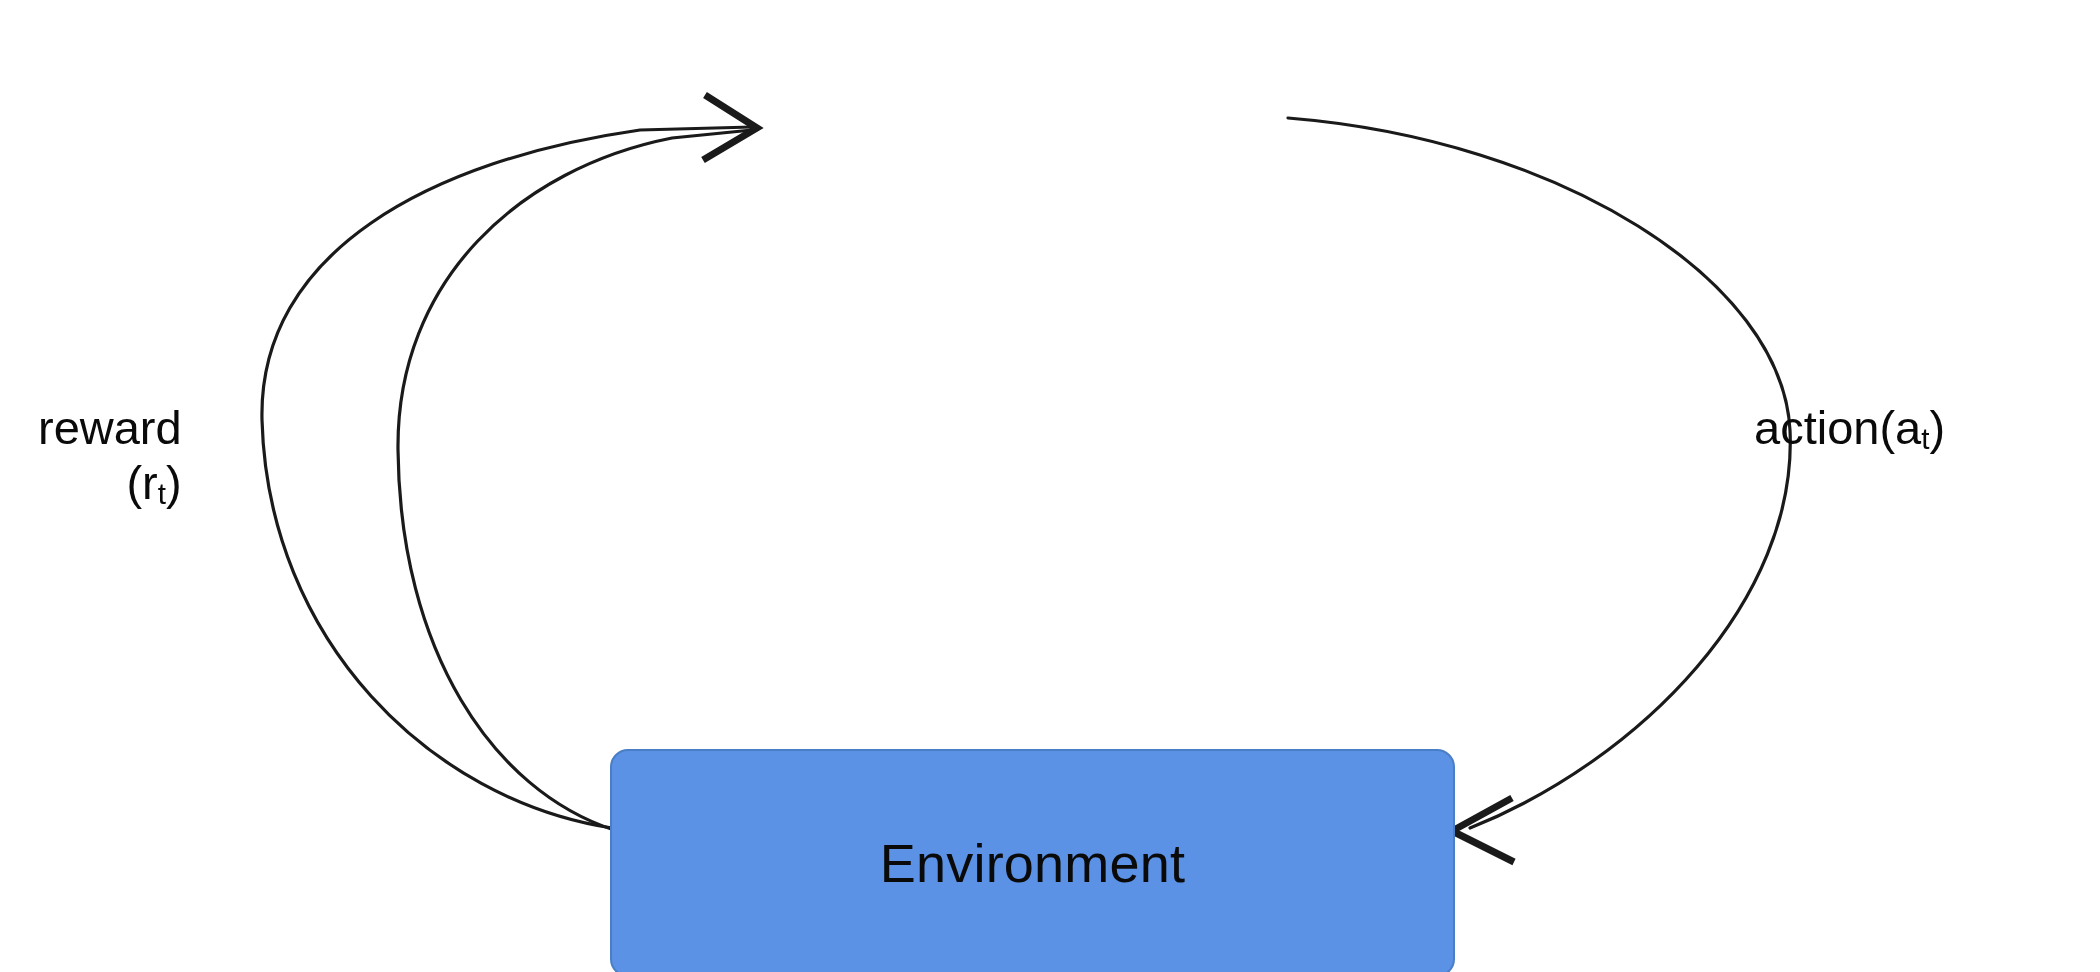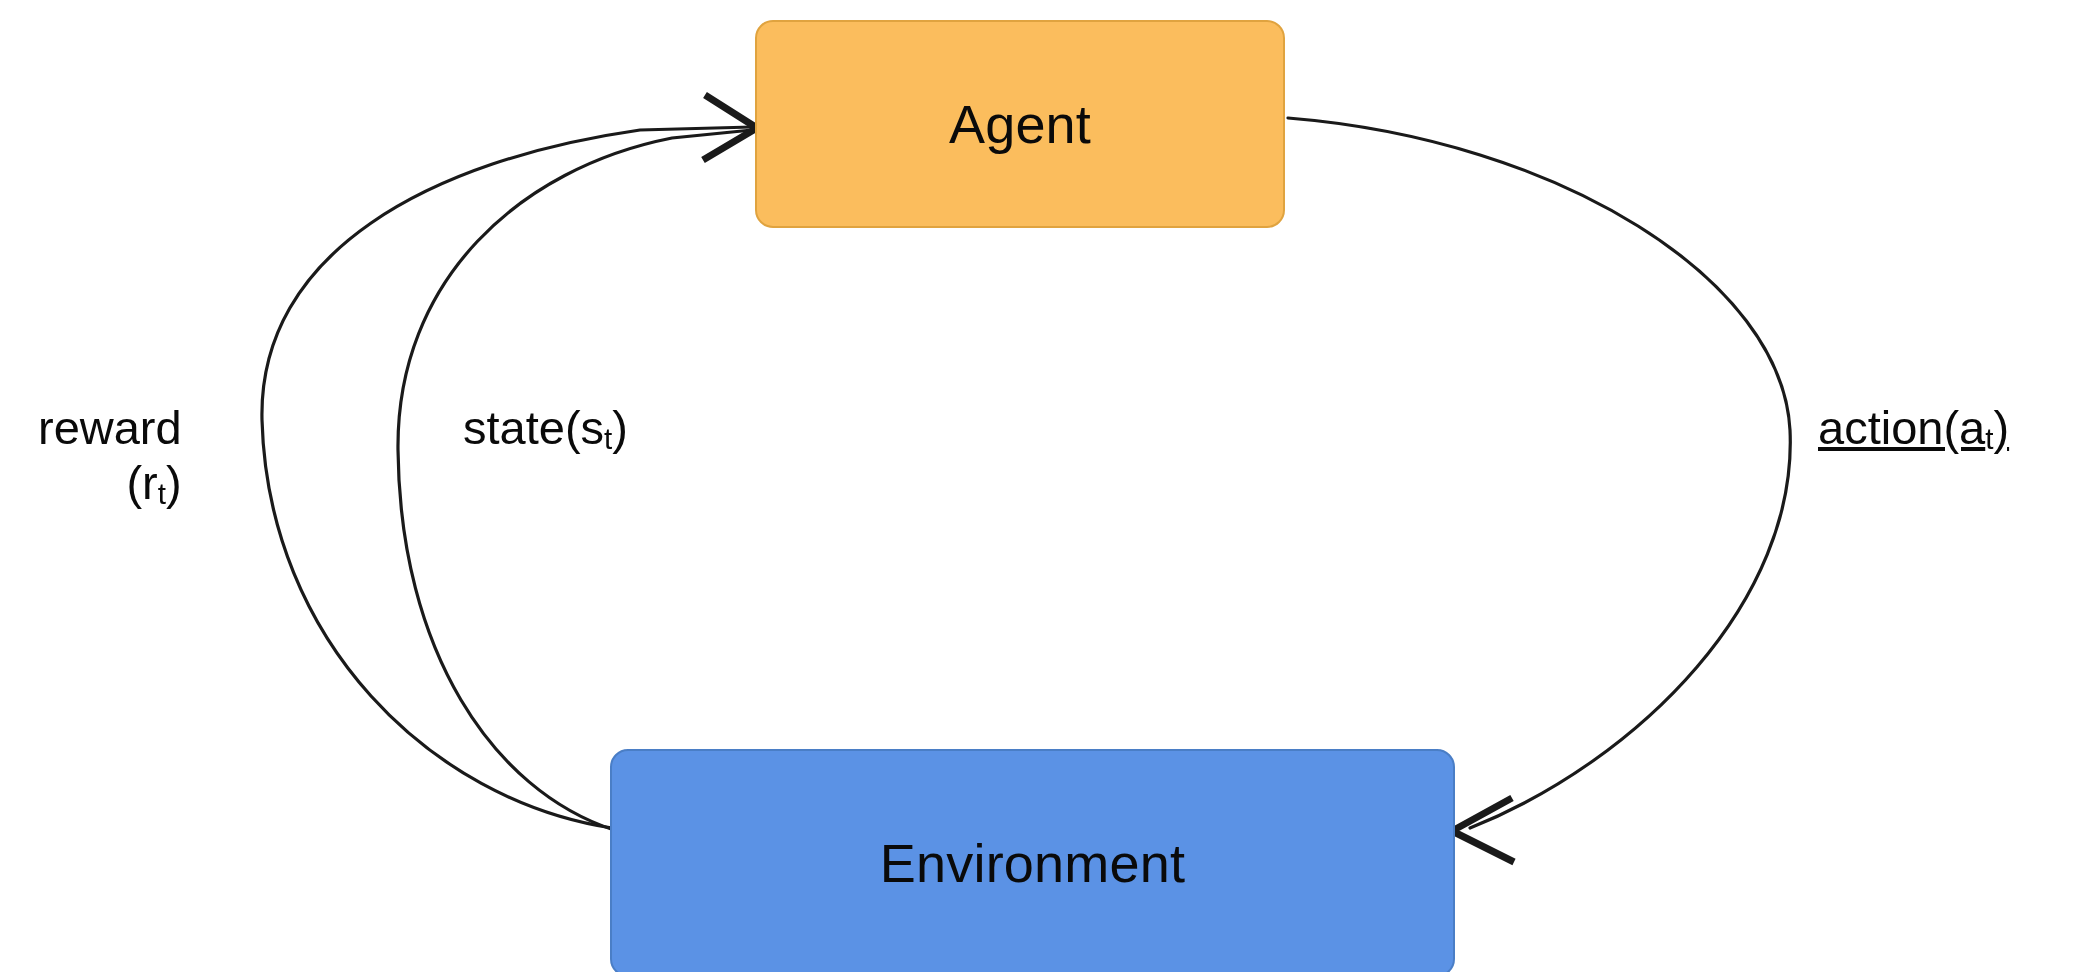--- a/index.html
+++ b/index.html
@@ -70,23 +70,22 @@
   #label-reward {
     left: 38px;
     top: 400px;
     text-align: right;
   }
   #label-state {
     left: 463px;
     top: 400px;
   }
   #label-action {
-    left: 1818px;
+    left: 1754px;
     top: 400px;
-    text-decoration: underline;
   }
   .edge-label sub {
     font-size: 0.63em;
     vertical-align: -0.18em;
     line-height: 0;
   }
 </style>
 </head>
 <body>
 
@@ -102,30 +101,26 @@
       <path d="M 705 95 L 757 128 L 703 160" fill="none" stroke="#1a1a1a" stroke-width="7" stroke-linecap="butt" stroke-linejoin="miter"></path>
     </g>
 
     <path d="M 1288 118 C 1560 140, 1782 280, 1790 430 C 1798 600, 1640 760, 1470 828" fill="none" stroke="#1a1a1a" stroke-width="3.2" stroke-linecap="round"></path>
 
     <g>
       <path d="M 1512 798 L 1452 831 L 1514 862" fill="none" stroke="#1a1a1a" stroke-width="7" stroke-linecap="butt" stroke-linejoin="miter"></path>
     </g>
   </svg>
 
-  <div class="node" id="node-agent">
-    <span class="node-label">Agent</span>
-  </div>
 
   <div class="node" id="node-environment">
     <span class="node-label">Environment</span>
   </div>
 
   <div class="edge-label" id="label-reward">
     <div>reward</div>
     <div><span>(r</span><sub>t</sub><span>)</span></div>
   </div>
 
-  <div class="edge-label" id="label-state"><span>state(s</span><sub>t</sub><span>)</span></div>
 
   <div class="edge-label" id="label-action"><span>action(a</span><sub>t</sub><span>)</span></div>
 
 </div>
 
 </body></html>

